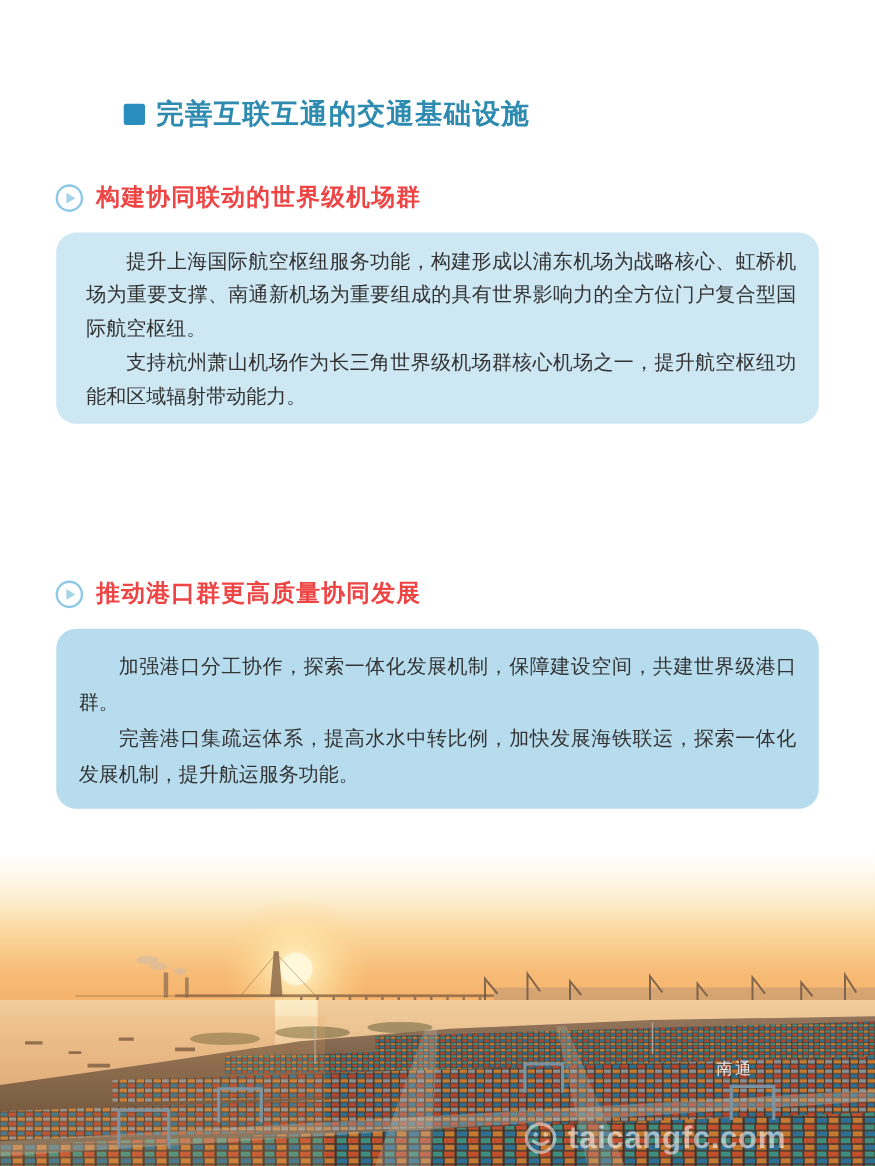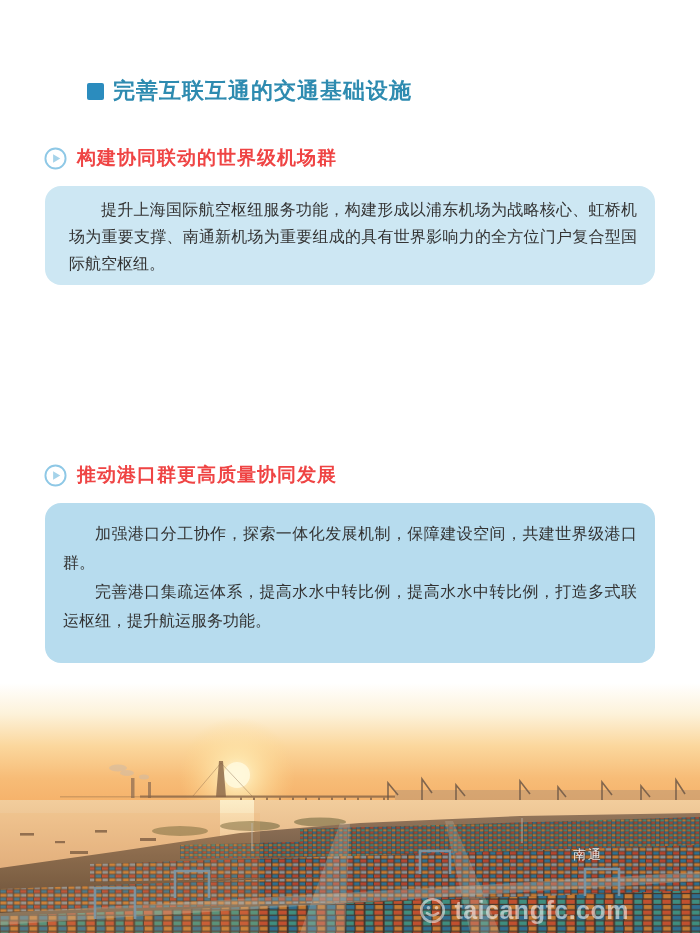--- a/index.html
+++ b/index.html
@@ -3,21 +3,21 @@
 <meta charset="utf-8">
 <style>
   html,body{margin:0;padding:0;}
   body{font-family:"Liberation Sans","DejaVu Sans",sans-serif;}
   .page{
     position:relative;width:700px;height:933px;margin:0 auto;
     background:#ffffff;overflow:hidden;
   }
   
   .title-row{
-    position:absolute;top:76px;left:42px;
+    position:absolute;top:76px;left:54px;
     display:flex;align-items:center;gap:9px;padding-left:45px;
   }
   .title-square{
     width:17px;height:17px;background:#2b8cbe;border-radius:2px;flex:0 0 auto;
   }
   .page-title{
     font-family:"Liberation Serif","DejaVu Serif",serif;
     font-size:22px;font-weight:bold;color:#2e8bb0;letter-spacing:1px;
   }
   
@@ -31,21 +31,21 @@
   .sec-heading{
     font-size:19px;font-weight:bold;color:#ef4444;letter-spacing:1px;
   }
   
   .text-box{
     position:absolute;left:45px;width:610px;box-sizing:border-box;
     border-radius:16px;padding:10px 18px 8px 18px;
     color:#333;font-size:16px;text-align:justify;
   }
   .text-box-1{top:186px;background:#cde7f3;line-height:27px;padding-left:24px;}
-  .text-box-2{top:503px;background:#b7dcee;line-height:29px;padding-top:16px;padding-bottom:28px;}
+  .text-box-2{top:503px;background:#b7dcee;line-height:29px;padding-top:16px;padding-bottom:12px;}
   .text-box p{margin:0;text-indent:2em;}
   
   .photo-wrap{position:absolute;left:0;bottom:0;width:639px;height:250px;}
   .photo-svg{display:block;width:700px;height:250px;}
   .loc-label{
     position:absolute;top:163px;right:36px;
     color:rgba(255,255,255,.85);font-size:13px;letter-spacing:2px;
     text-shadow:0 0 3px rgba(60,30,10,.4);
   }
   .watermark{
@@ -224,28 +224,29 @@
   <div class="sec-header sec-header-1">
     <svg class="play-icon" viewBox="0 0 24 24" xmlns="http://www.w3.org/2000/svg">
       <circle cx="12" cy="12" r="10.5" fill="#ffffff" stroke="#8ec8e6" stroke-width="2"></circle>
       <polygon points="9.5,7.5 17,12 9.5,16.5" fill="#a5d3ea"></polygon>
     </svg>
     <span class="sec-heading">构建协同联动的世界级机场群</span>
   </div>
 
   <div class="text-box text-box-1">
     <p>提升上海国际航空枢纽服务功能，构建形成以浦东机场为战略核心、虹桥机场为重要支撑、南通新机场为重要组成的具有世界影响力的全方位门户复合型国际航空枢纽。</p>
+    <p>支持杭州萧山机场作为长三角世界级机场群核心机场之一，提升航空枢纽功能和区域辐射带动能力。</p>
   </div>
 
   <div class="sec-header sec-header-2">
     <svg class="play-icon" viewBox="0 0 24 24" xmlns="http://www.w3.org/2000/svg">
       <circle cx="12" cy="12" r="10.5" fill="#ffffff" stroke="#8ec8e6" stroke-width="2"></circle>
       <polygon points="9.5,7.5 17,12 9.5,16.5" fill="#a5d3ea"></polygon>
     </svg>
     <span class="sec-heading">推动港口群更高质量协同发展</span>
   </div>
 
   <div class="text-box text-box-2">
     <p>加强港口分工协作，探索一体化发展机制，保障建设空间，共建世界级港口群。</p>
-    <p>完善港口集疏运体系，提高水水中转比例，提高水水中转比例，打造多式联运枢纽，提升航运服务功能。</p>
+    <p>完善港口集疏运体系，提高水水中转比例，加快发展海铁联运，探索一体化发展机制，提升航运服务功能。</p>
   </div>
 
 </div>
 
 </body></html>

